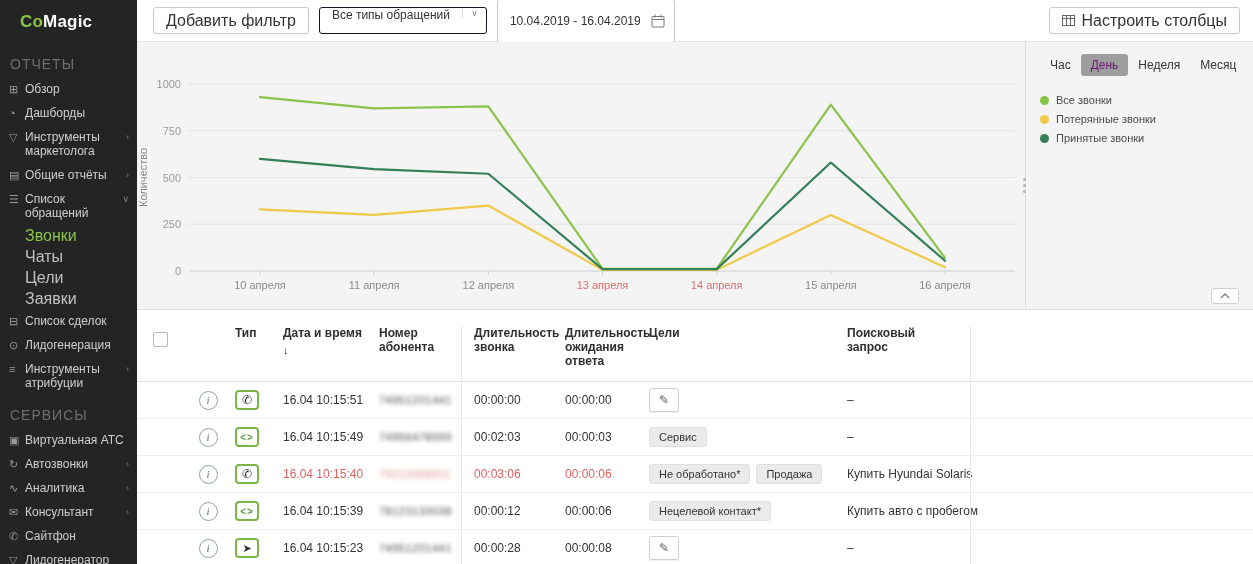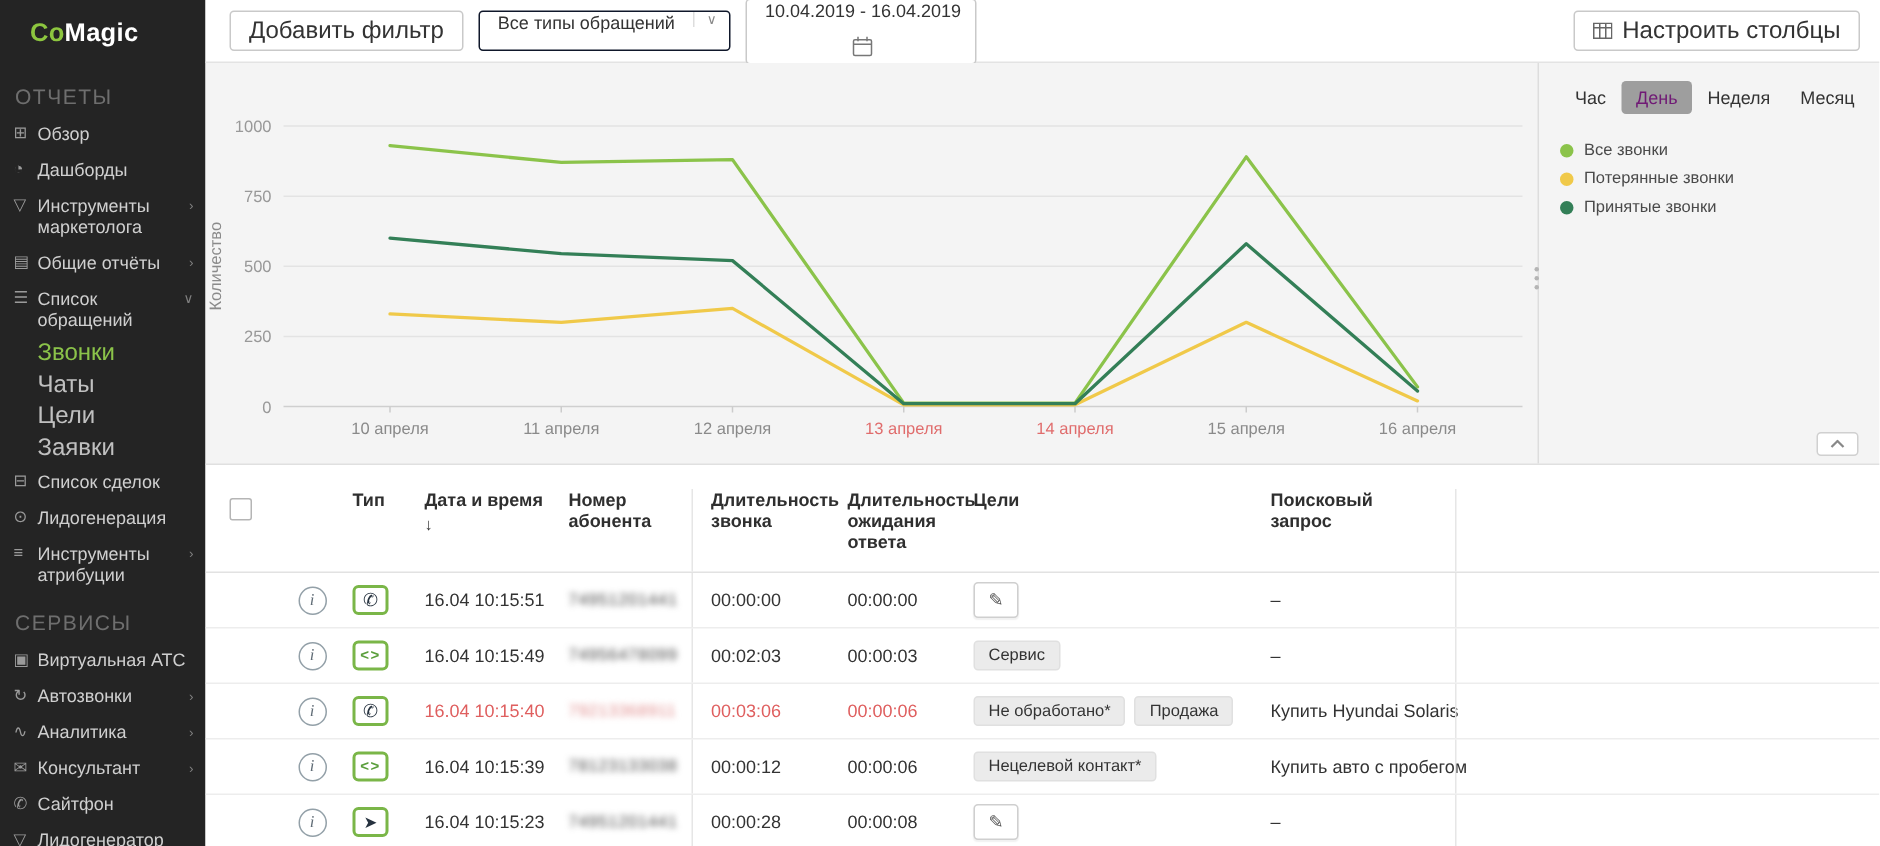--- a/index.html
+++ b/index.html
@@ -21,21 +21,21 @@
 
   
   .main{flex:1;display:flex;flex-direction:column;min-width:0;}
 
   
   .toolbar{height:41px;flex-shrink:0;background:#fff;border-bottom:1px solid #e3e3e3;display:flex;align-items:center;gap:10px;padding:0 13px 0 16px;}
   .btn{height:27px;padding:0 12px;border:1px solid #c9c9c9;border-radius:3px;background:#fff;font-size:16px;color:#333;display:inline-flex;align-items:center;gap:7px;cursor:pointer;font-family:inherit;}
   .select{display:inline-flex;align-items:flex-start;height:27px;border:1px solid #0f172a;border-radius:3px;background:#fff;font-size:12px;color:#333;cursor:pointer;box-sizing:border-box;}
   .sel-text{display:flex;align-items:center;padding:0 12px;}
   .sel-caret{width:23px;border-left:1px solid #ddd;display:flex;align-items:center;justify-content:center;color:#888;font-size:9px;}
-  .date-field{display:inline-flex;align-items:center;gap:10px;height:44px;border:1px solid #c9c9c9;border-radius:3px;background:#fff;font-size:12px;color:#333;padding:0 9px 0 12px;cursor:pointer;box-sizing:border-box;flex-direction:column;}
+  .date-field{display:inline-flex;align-items:center;gap:10px;height:44px;border:1px solid #c9c9c9;border-radius:3px;background:#fff;font-size:12px;color:#333;padding:0 9px 0 12px;cursor:pointer;box-sizing:border-box;}
   .btn-right{margin-left:auto;}
 
   
   .chart-band{height:268px;flex-shrink:0;background:#f4f4f4;display:flex;position:relative;border-bottom:1px solid #e0e0e0;box-sizing:border-box;}
   .chart-left{width:888px;flex-shrink:0;position:relative;}
   .chart-left svg{display:block;margin-top:6px;}
   .chart-divider{width:1px;background:#ddd;position:relative;cursor:col-resize;}
   .grip{position:absolute;left:-2px;top:136px;display:flex;flex-direction:column;gap:3px;}
   .grip i{width:3px;height:3px;border-radius:50%;background:#b5b5b5;display:block;}
   .chart-right{flex:1;padding:12px 14px 0 14px;min-width:0;}

